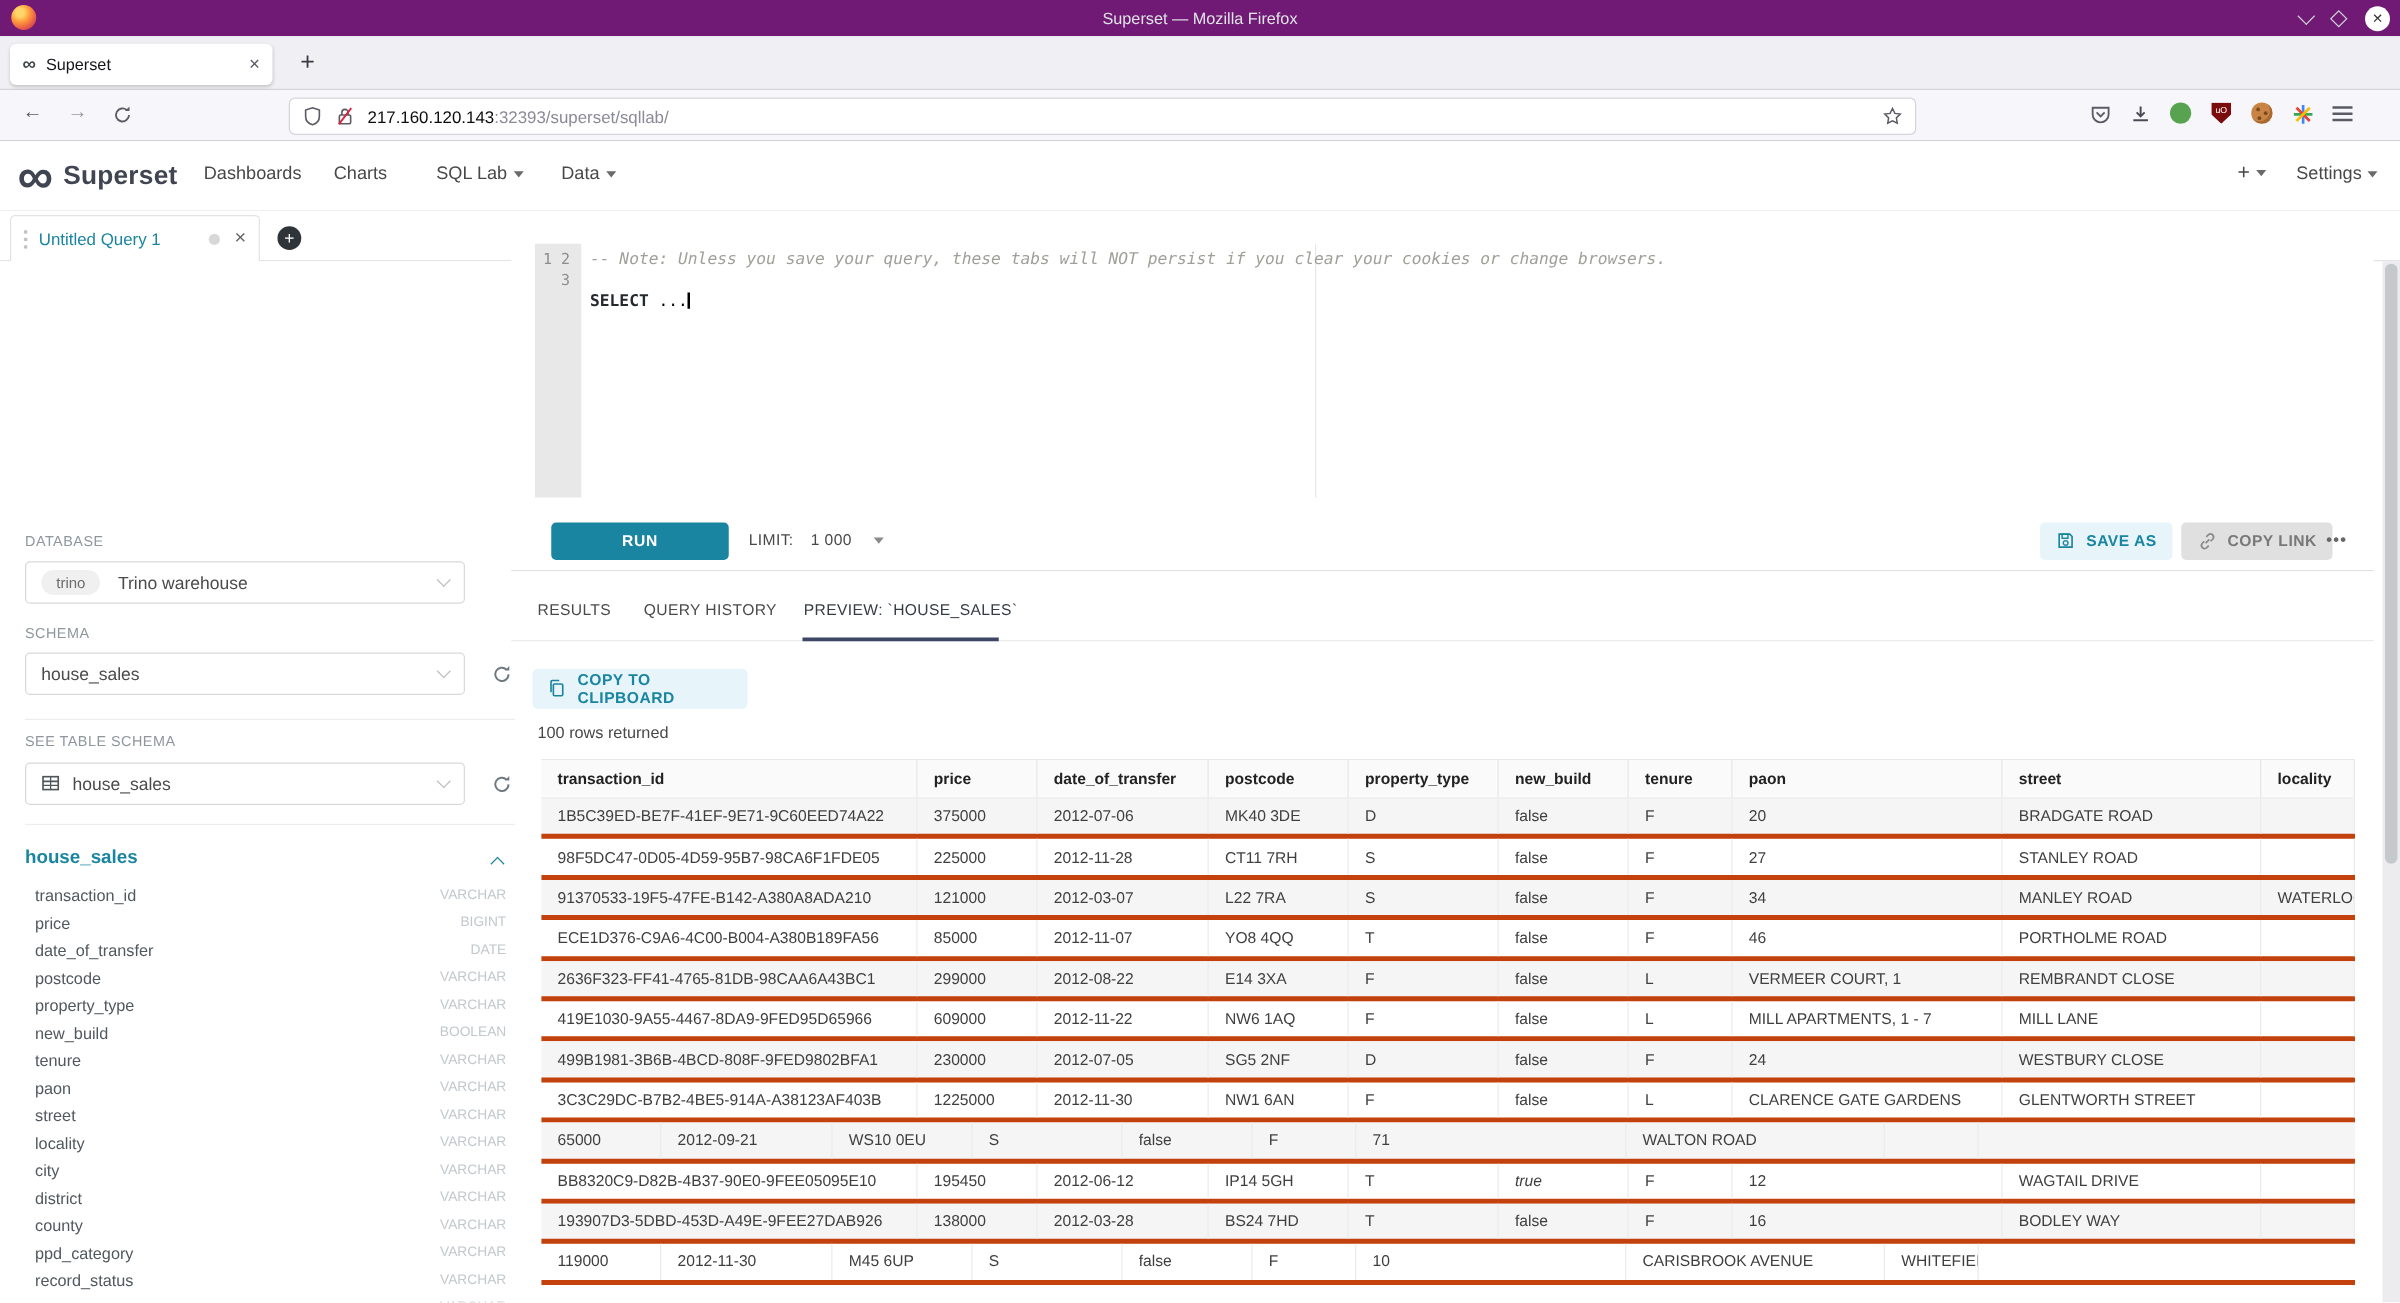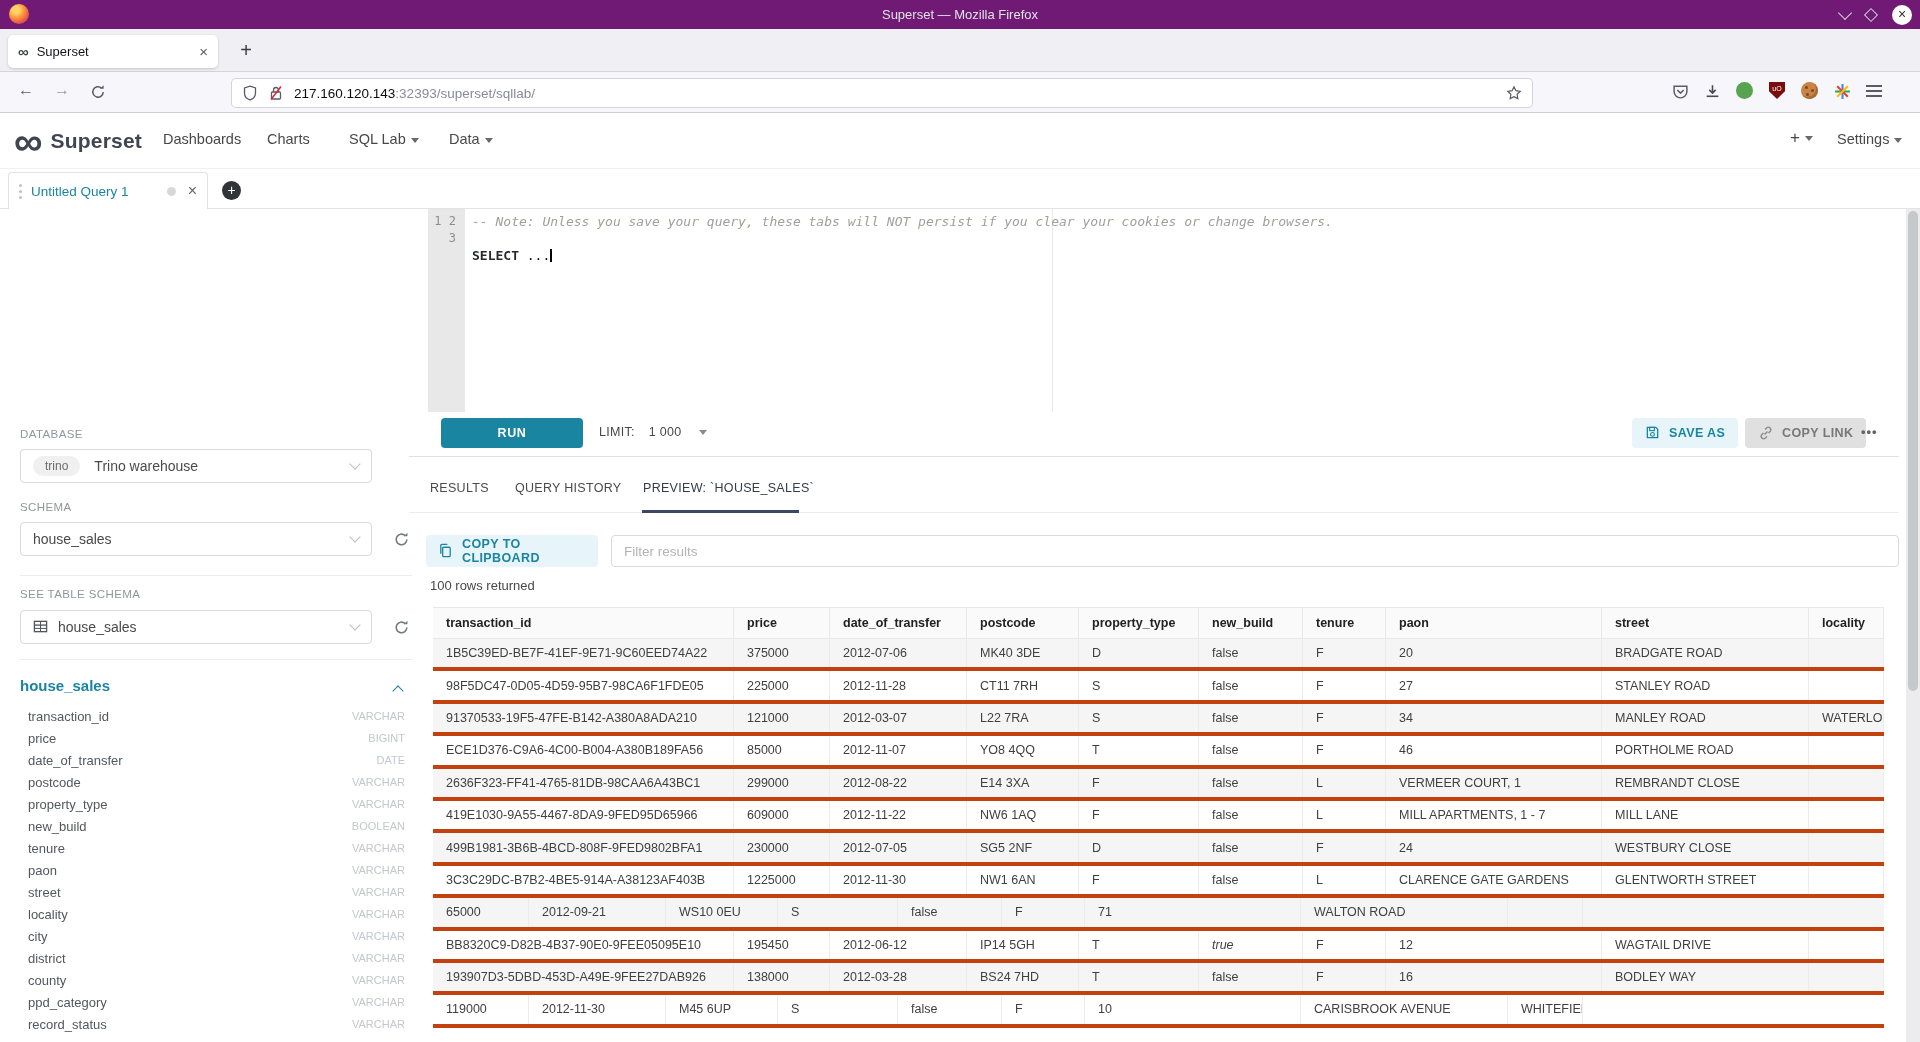--- a/index.html
+++ b/index.html
@@ -87,21 +87,21 @@
   .sb-div { position:absolute; left:20px; width:392px; height:1px; background:#ededed; }
   .tbl-title { position:absolute; left:20px; top:468px; font-size:15px; font-weight:bold; color:#1a85a0; }
   .chevup { position:absolute; left:394px; top:478px; width:8px; height:8px; border-right:1.7px solid #1a85a0;
     border-bottom:1.7px solid #1a85a0; transform:rotate(-135deg); }
   .cols { position:absolute; left:0; top:496px; width:412px; }
   .col-row { height:22px; display:flex; align-items:center; padding:0 7px 0 28px; }
   .col-name { flex:1; font-size:13px; color:#51585e; }
   .col-type { font-size:11px; color:#c2c8cc; }
 
   
-  .editor { position:absolute; left:409px; top:209px; width:1490px; height:203px; background:#fff;
+  .editor { position:absolute; left:409px; top:195px; width:1490px; height:203px; background:#fff;
     font-family:"DejaVu Sans Mono", monospace; font-size:13px; }
   .gutter { position:absolute; left:19px; top:0; width:37px; height:203px; background:#e8e8e8;
     color:#8d8d8d; text-align:right; padding:4px 9px 0 0; line-height:17px; font-size:12px; }
   .codes { position:absolute; left:63px; top:4px; line-height:17px; white-space:pre; }
   .cmt { color:#a0a09a; font-style:italic; }
   .kw { color:#24292e; font-weight:bold; }
   .cursor { display:inline-block; width:1.5px; height:13px; background:#000; vertical-align:-2px; }
   .printmargin { position:absolute; left:643px; top:0; width:1px; height:203px; background:#e8e8e8; }
 
   
@@ -436,23 +436,20 @@
   </div>
 
   <div class="copyclip">
     <span class="icon16">
       <svg viewBox="0 0 16 16" width="15" height="15">
           <rect x="5" y="4.5" width="8" height="10" rx="1" fill="none" stroke="#1a85a0" stroke-width="1.4"></rect>
           <path d="M3 11.5V2.5A1 1 0 0 1 4 1.5h6" fill="none" stroke="#1a85a0" stroke-width="1.4"></path>
         </svg>
     </span>
     <span>COPY TO CLIPBOARD</span>
-  </div>
-  <div class="filterbox">
-    <span class="ph">Filter results</span>
   </div>
   <div class="rowsret">100 rows returned</div>
 
   <div class="grid">
     <div class="g-header">
         <div class="g-hcell" style="width: 301px;">transaction_id</div>
         <div class="g-hcell" style="width: 96px;">price</div>
         <div class="g-hcell" style="width: 137px;">date_of_transfer</div>
         <div class="g-hcell" style="width: 112px;">postcode</div>
         <div class="g-hcell" style="width: 120px;">property_type</div>

